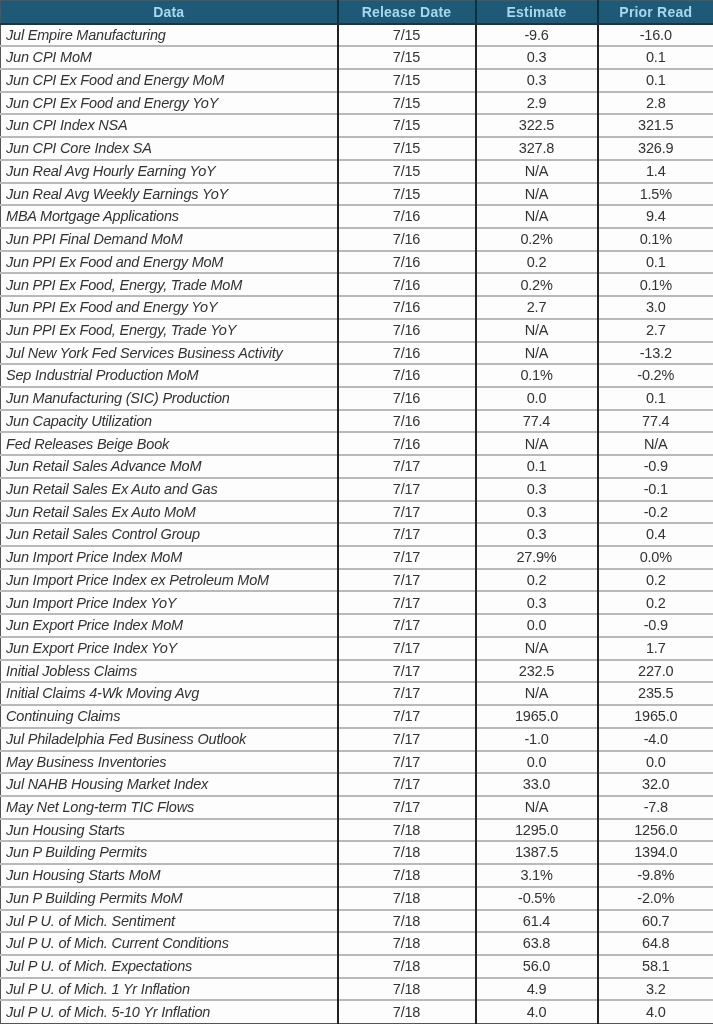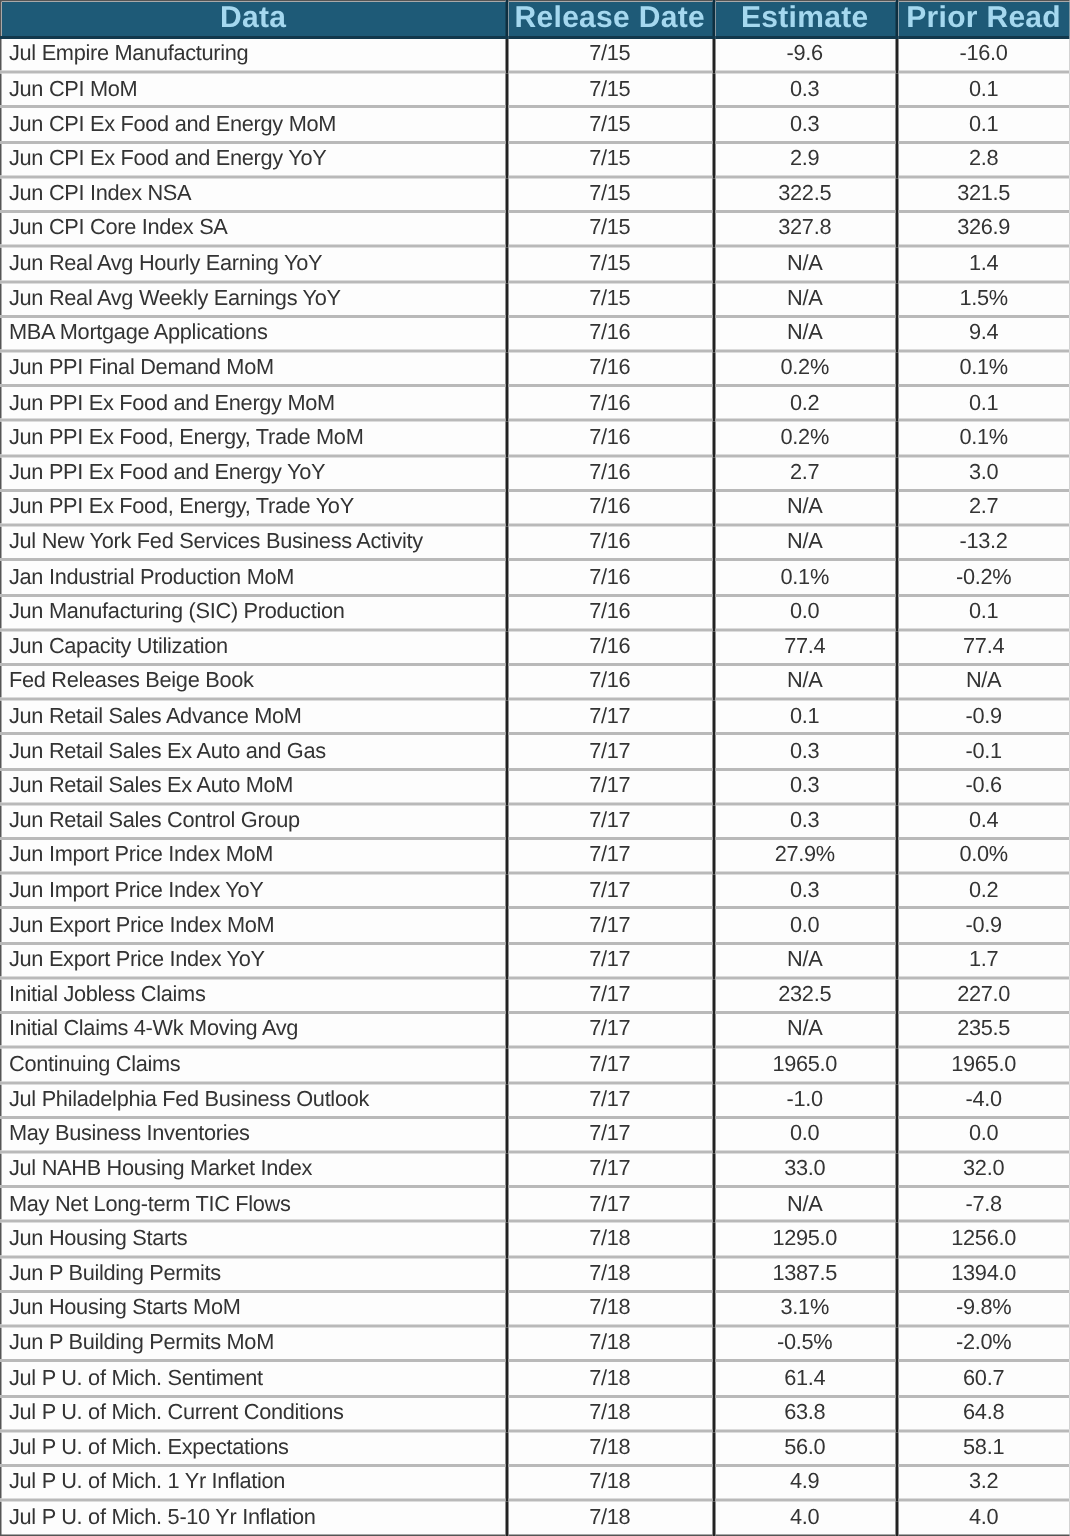--- a/index.html
+++ b/index.html
@@ -29,21 +29,21 @@
     border: 1px solid var(--outer-border);
   }
   col.c-data { width: 337px; }
   col.c-date { width: 138px; }
   col.c-est  { width: 122px; }
   col.c-prior{ width: 116px; }
   thead th {
     height: 23px;
     background: var(--header-bg);
     color: var(--header-text);
-    font-size: 20px;
+    font-size: 14px;
     font-weight: bold;
     text-align: center;
     padding: 0 2px;
     border-right: 2px solid #0e2f40;
     border-bottom: 2px solid #12384c;
     letter-spacing: 0.2px;
     white-space: nowrap;
     overflow: hidden;
   }
   thead th:last-child { border-right: none; }
@@ -55,21 +55,21 @@
     line-height: 1;
     padding: 0 3px;
     border-top: 2px solid var(--grid-horizontal);
     border-right: 2px solid var(--grid-vertical);
     white-space: nowrap;
     overflow: hidden;
     letter-spacing: -0.2px;
   }
   tbody td:last-child { border-right: none; }
   tbody tr:first-child td { border-top: none; }
-  td.left   { text-align: left; padding-left: 5px; }
+  td.left   { text-align: left; padding-left: 5px; font-style: italic; }
   td.center { text-align: center; }
 </style>
 </head>
 <body>
 
 <table>
   <colgroup>
     <col class="c-data">
     <col class="c-date">
     <col class="c-est">
@@ -168,21 +168,21 @@
         <td class="center">N/A</td>
         <td class="center">2.7</td>
       </tr>
       <tr>
         <td class="left">Jul New York Fed Services Business Activity</td>
         <td class="center">7/16</td>
         <td class="center">N/A</td>
         <td class="center">-13.2</td>
       </tr>
       <tr>
-        <td class="left">Jan Industrial Production MoM</td>
+        <td class="left">Sep Industrial Production MoM</td>
         <td class="center">7/16</td>
         <td class="center">0.1%</td>
         <td class="center">-0.2%</td>
       </tr>
       <tr>
         <td class="left">Jun Manufacturing (SIC) Production</td>
         <td class="center">7/16</td>
         <td class="center">0.0</td>
         <td class="center">0.1</td>
       </tr>
@@ -207,33 +207,39 @@
       <tr>
         <td class="left">Jun Retail Sales Ex Auto and Gas</td>
         <td class="center">7/17</td>
         <td class="center">0.3</td>
         <td class="center">-0.1</td>
       </tr>
       <tr>
         <td class="left">Jun Retail Sales Ex Auto MoM</td>
         <td class="center">7/17</td>
         <td class="center">0.3</td>
-        <td class="center">-0.6</td>
+        <td class="center">-0.2</td>
       </tr>
       <tr>
         <td class="left">Jun Retail Sales Control Group</td>
         <td class="center">7/17</td>
         <td class="center">0.3</td>
         <td class="center">0.4</td>
       </tr>
       <tr>
         <td class="left">Jun Import Price Index MoM</td>
         <td class="center">7/17</td>
         <td class="center">27.9%</td>
         <td class="center">0.0%</td>
+      </tr>
+      <tr>
+        <td class="left">Jun Import Price Index ex Petroleum MoM</td>
+        <td class="center">7/17</td>
+        <td class="center">0.2</td>
+        <td class="center">0.2</td>
       </tr>
       <tr>
         <td class="left">Jun Import Price Index YoY</td>
         <td class="center">7/17</td>
         <td class="center">0.3</td>
         <td class="center">0.2</td>
       </tr>
       <tr>
         <td class="left">Jun Export Price Index MoM</td>
         <td class="center">7/17</td>

